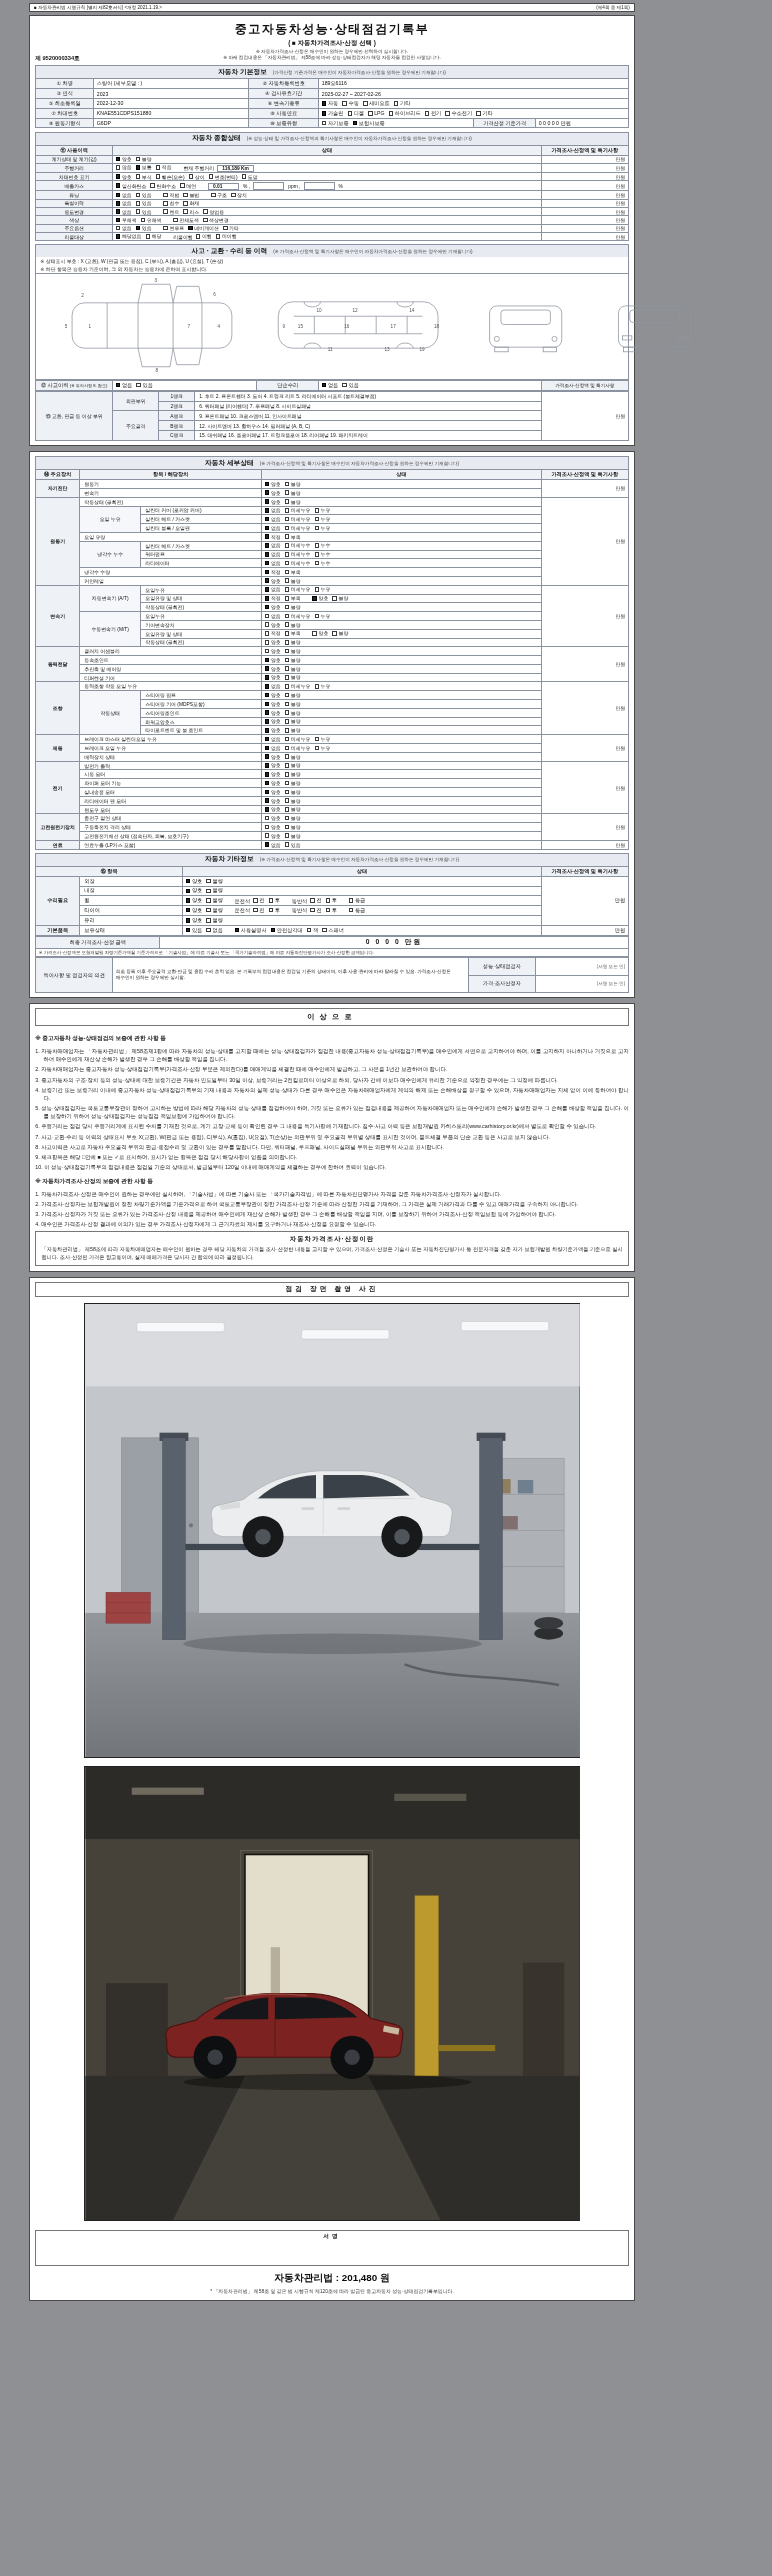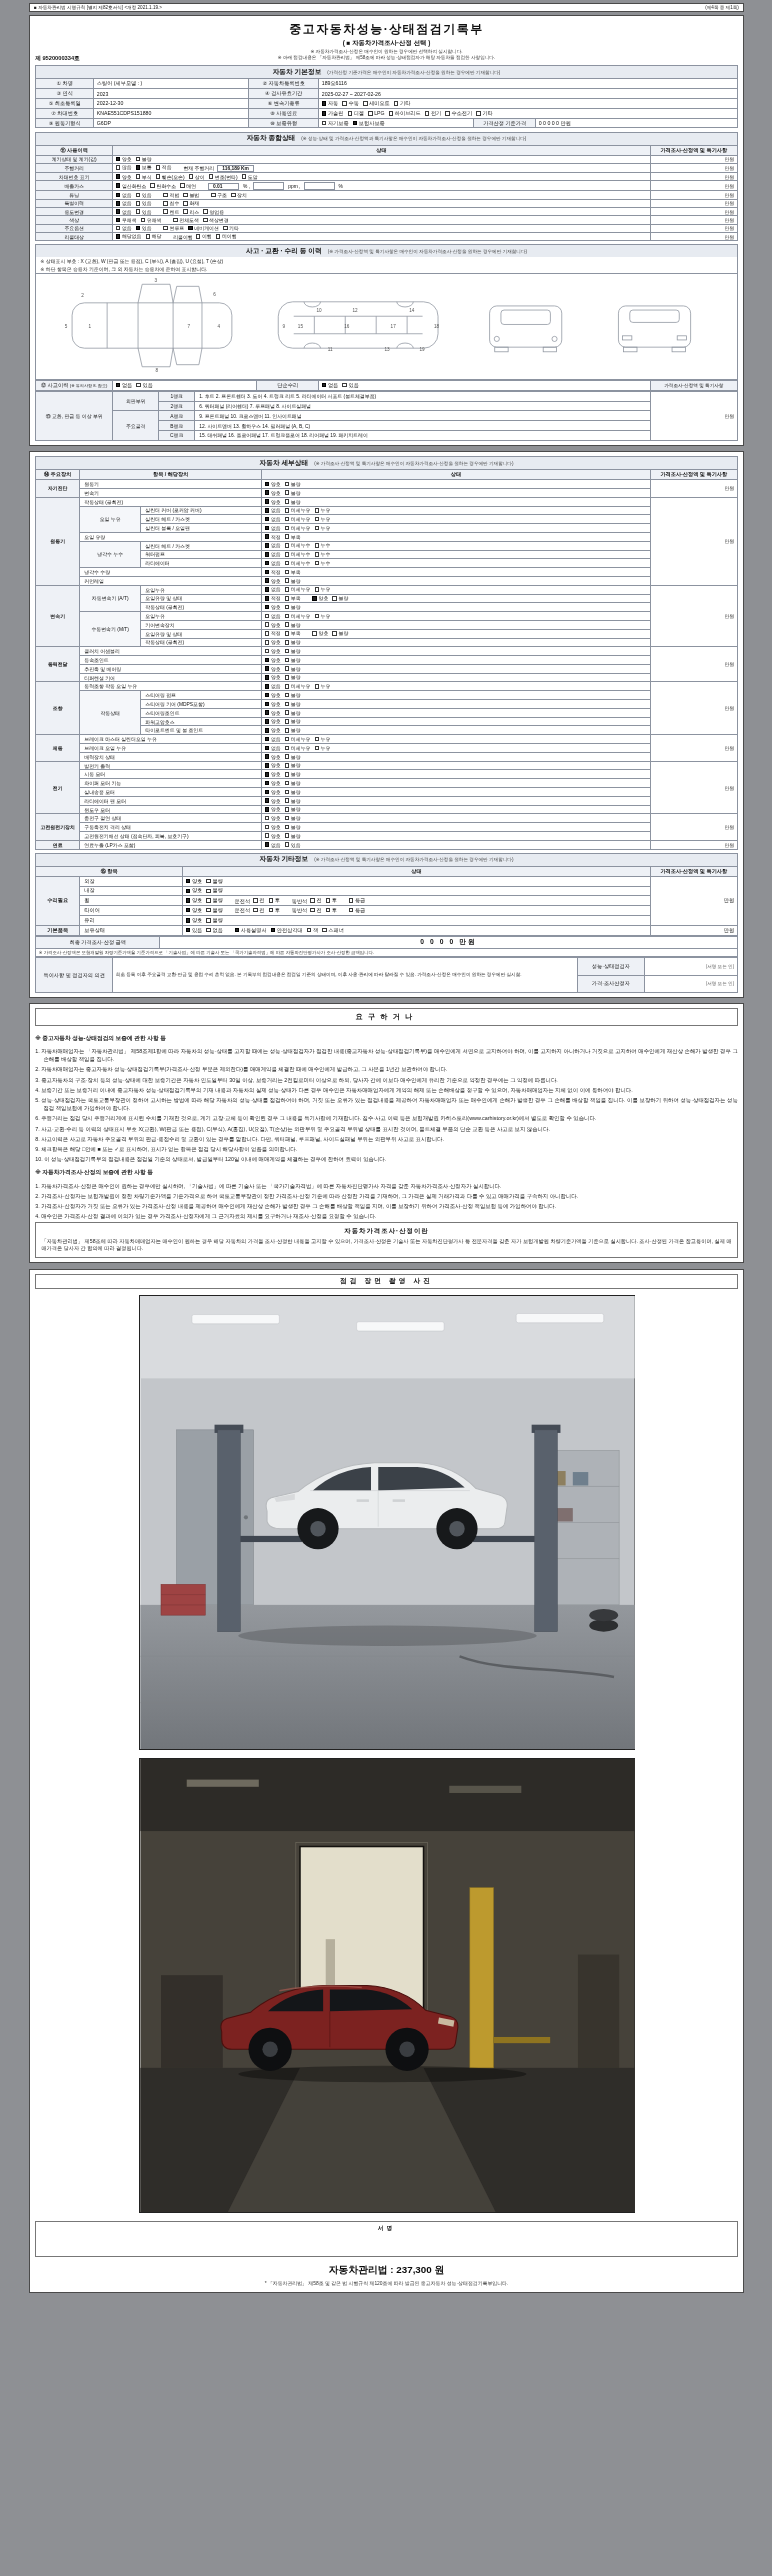--- a/index.html
+++ b/index.html
@@ -1,18 +1,18 @@
 <!DOCTYPE html>
 <html lang="ko" style="font-size:8.2px"><head>
 <meta charset="utf-8">
 <style>
 *{box-sizing:border-box;margin:0;padding:0}
 html,body{width:773px}
 body{height:2576px;overflow:hidden;background:#8e9094;font-family:"Liberation Sans","DejaVu Sans",sans-serif;color:#111}
-.page{position:absolute;left:29px;top:3.1px;width:715px}
+.page{position:absolute;left:29px;top:3.1px;width:606px}
 .topstrip{display:flex;justify-content:space-between;background:#fff;border:0.5px solid #4a4a4a;padding:1px 4.1px;font-size:4.6px;color:#222;margin-bottom:2.6px}
 .panel{background:#fff;border:0.5px solid #4a4a4a;padding:4.1px 5.2px;margin-bottom:5.2px;display:flex;flex-direction:column}
 #panelA{min-height:628}#panelB{min-height:1150}#panelC{min-height:1002}#panelD{min-height:2112}
 .doc-head{position:relative;padding:1px 0 5.2px}
 .doc-title{text-align:center;font-size:12px;font-weight:bold;letter-spacing:1.5px}
 .doc-sub{text-align:center;font-size:6.4px;font-weight:bold;margin-top:1.5px}
 .doc-note{text-align:center;font-size:4.6px;color:#333;margin-top:1px}
 .doc-no{position:absolute;left:0;bottom:2.1px;font-size:5.7px;font-weight:bold}
 .secbar{border:0.5px solid #8c93a0;border-bottom:none;background:#e7ebf1;text-align:center;padding:1.5px 0;font-size:6.7px;font-weight:bold}
 .secbar .secnote{font-size:4.6px;font-weight:normal;color:#444;margin-left:4.1px}
@@ -1439,21 +1439,21 @@
         <tr>
           <td class="lbl">가격·조사산정자</td>
           <td class="sig">(서명 또는 인)</td>
         </tr>
       </tbody>
         </table>
     </div>
   </div>
 
   <div class="panel" id="panelC">
-    <div class="nbox-title">요구하거나</div>
+    <div class="nbox-title">이상으로</div>
     <div class="nsec">※ 중고자동차 성능·상태점검의 보증에 관한 사항 등</div>
     <div id="n1">
         <div class="nitem">1. 자동차매매업자는 「자동차관리법」 제58조제1항에 따라 자동차의 성능·상태를 고지할 때에는 성능·상태점검자가 점검한 내용(중고자동차 성능·상태점검기록부)을 매수인에게 서면으로 고지하여야 하며, 이를 고지하지 아니하거나 거짓으로 고지하여 매수인에게 재산상 손해가 발생한 경우 그 손해를 배상할 책임을 집니다.</div>
         <div class="nitem">2. 자동차매매업자는 중고자동차 성능·상태점검기록부(가격조사·산정 부분은 제외한다)를 매매계약을 체결한 때에 매수인에게 발급하고, 그 사본을 1년간 보관하여야 합니다.</div>
         <div class="nitem">3. 중고자동차의 구조·장치 등의 성능·상태에 대한 보증기간은 자동차 인도일부터 30일 이상, 보증거리는 2천킬로미터 이상으로 하되, 당사자 간에 이보다 매수인에게 유리한 기준으로 약정한 경우에는 그 약정에 따릅니다.</div>
         <div class="nitem">4. 보증기간 또는 보증거리 이내에 중고자동차 성능·상태점검기록부의 기재 내용과 자동차의 실제 성능·상태가 다른 경우 매수인은 자동차매매업자에게 계약의 해제 또는 손해배상을 청구할 수 있으며, 자동차매매업자는 지체 없이 이에 응하여야 합니다.</div>
         <div class="nitem">5. 성능·상태점검자는 국토교통부장관이 정하여 고시하는 방법에 따라 해당 자동차의 성능·상태를 점검하여야 하며, 거짓 또는 오류가 있는 점검내용을 제공하여 자동차매매업자 또는 매수인에게 손해가 발생한 경우 그 손해를 배상할 책임을 집니다. 이를 보장하기 위하여 성능·상태점검자는 성능점검 책임보험에 가입하여야 합니다.</div>
         <div class="nitem">6. 주행거리는 점검 당시 주행거리계에 표시된 수치를 기재한 것으로, 계기 고장·교체 등이 확인된 경우 그 내용을 특기사항에 기재합니다. 침수·사고 이력 등은 보험개발원 카히스토리(www.carhistory.or.kr)에서 별도로 확인할 수 있습니다.</div>
         <div class="nitem">7. 사고·교환·수리 등 이력의 상태표시 부호 X(교환), W(판금 또는 용접), C(부식), A(흠집), U(요철), T(손상)는 외판부위 및 주요골격 부위별 상태를 표시한 것이며, 볼트체결 부품의 단순 교환 등은 사고로 보지 않습니다.</div>
         <div class="nitem">8. 사고이력은 사고로 자동차 주요골격 부위의 판금·용접수리 및 교환이 있는 경우를 말합니다. 다만, 쿼터패널, 루프패널, 사이드실패널 부위는 외판부위 사고로 표시합니다.</div>
@@ -1559,20 +1559,20 @@
           <circle cx="368" cy="154" r="42" fill="#0e0f11"></circle>
             <circle cx="368" cy="154" r="15" fill="#3a3d41"></circle>
         </g>
       </svg>
     </div>
 
     <div class="sign-wrap">
       <div class="signbox">서명</div>
       <div class="insurance">
         <span>자동차관리법 :</span>
-        <span>237,300 원</span>
+        <span>201,480 원</span>
       </div>
       <div class="footline">* 「자동차관리법」 제58조 및 같은 법 시행규칙 제120조에 따라 발급된 중고자동차 성능·상태점검기록부입니다.</div>
     </div>
   </div>
 
 </div>
 
 
 </body></html>

